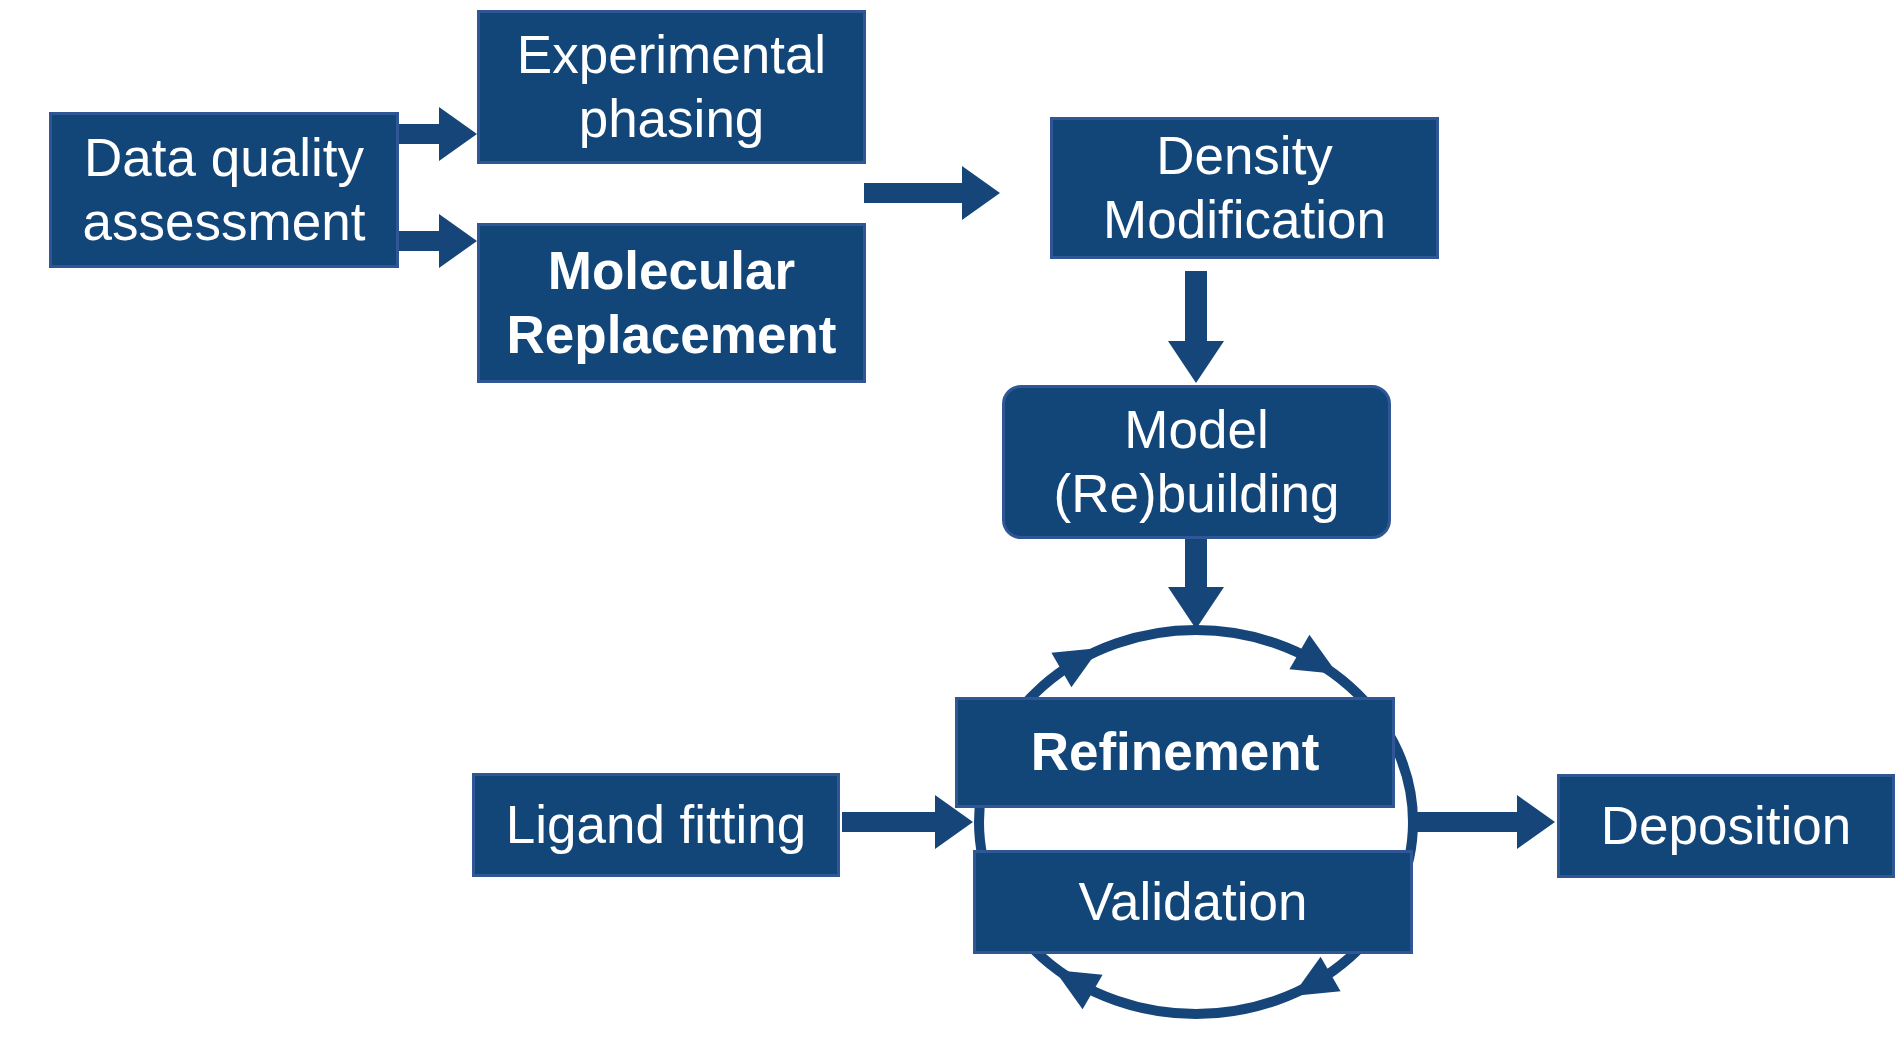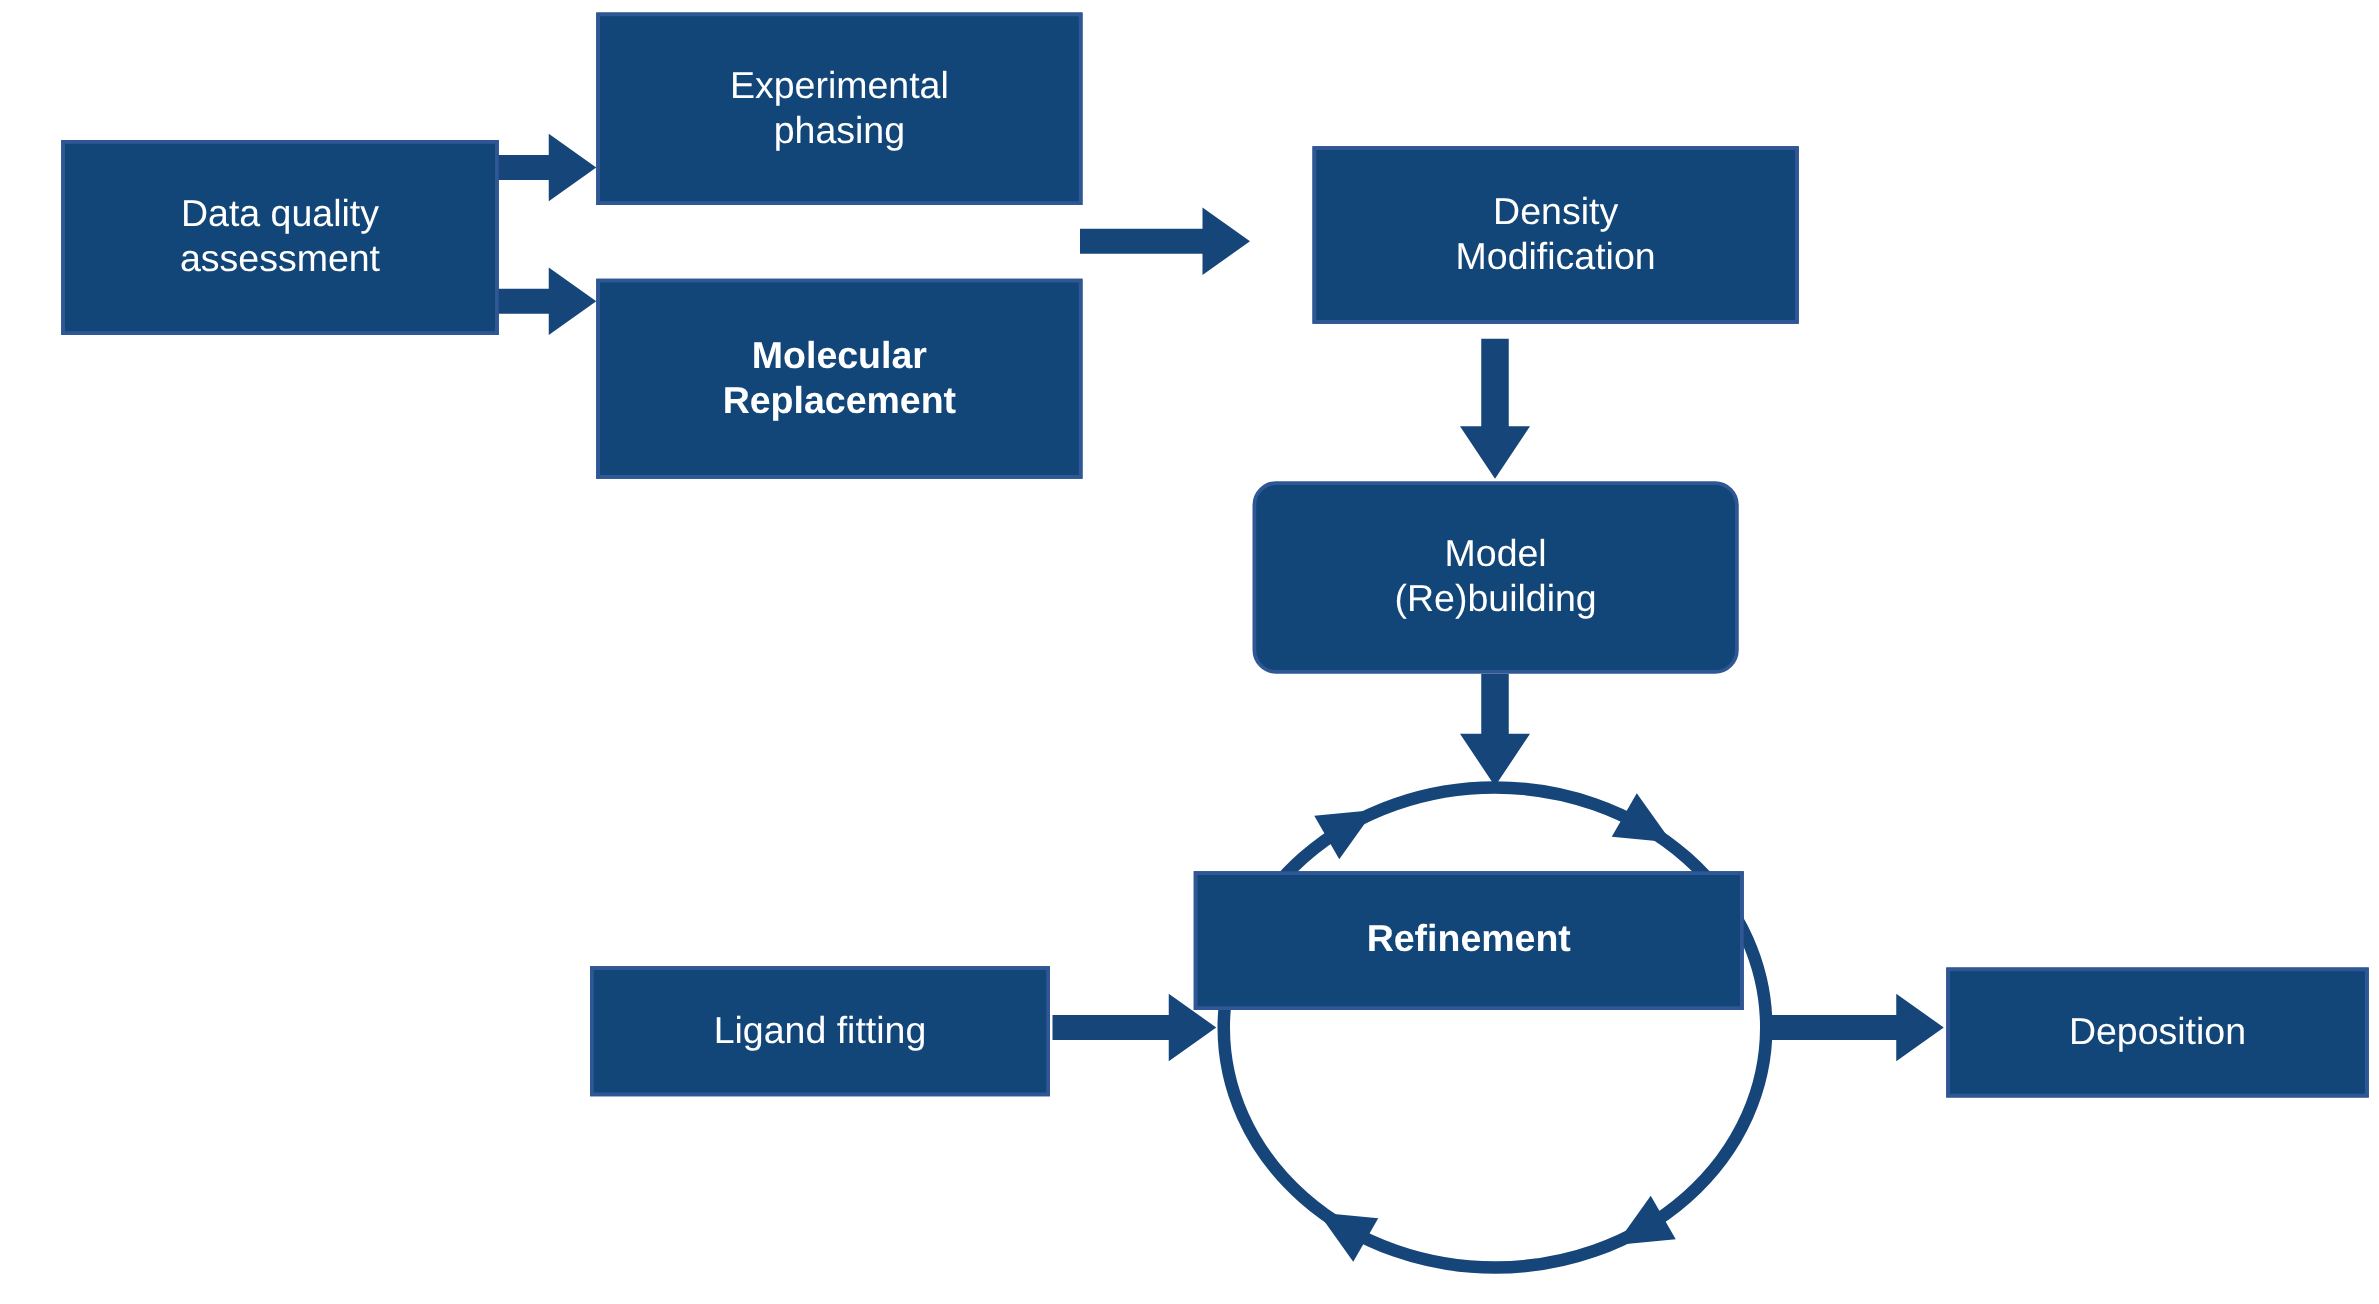--- a/index.html
+++ b/index.html
@@ -22,21 +22,21 @@
     z-index:1;
   }
   .node{
     position:absolute;
     box-sizing:border-box;
     background:var(--box-fill);
     border:3px solid var(--box-border);
     color:var(--text-color);
     display:flex;align-items:center;justify-content:center;
     text-align:center;
-    font-size:30px;
+    font-size:53px;
     line-height:1.21;
     white-space:pre-line;
     z-index:2;
   }
   
   .n-data-quality        {left:13px;   top:112px; width:350px; height:156px;margin-left:36px;}
   .n-experimental-phasing{left:477px;  top:10px;  width:389px; height:154px;}
   .n-molecular-replacement{left:477px; top:223px; width:389px; height:160px;font-weight:bold;}
   .n-density-modification{left:1002px; top:117px; width:389px; height:142px;margin-left:48px;}
   .n-model-rebuilding    {left:1002px; top:385px; width:389px; height:154px;border-radius:19px;}
@@ -93,20 +93,23 @@
 
   <div class="node n-model-rebuilding">
     <span>Model
 (Re)building</span>
   </div>
 
   <div class="node n-refinement">
     <span>Refinement</span>
   </div>
 
+  <div class="node n-validation">
+    <span>Validation</span>
+  </div>
 
   <div class="node n-ligand-fitting">
     <span>Ligand fitting</span>
   </div>
 
   <div class="node n-deposition">
     <span>Deposition</span>
   </div>
 
 </div>

